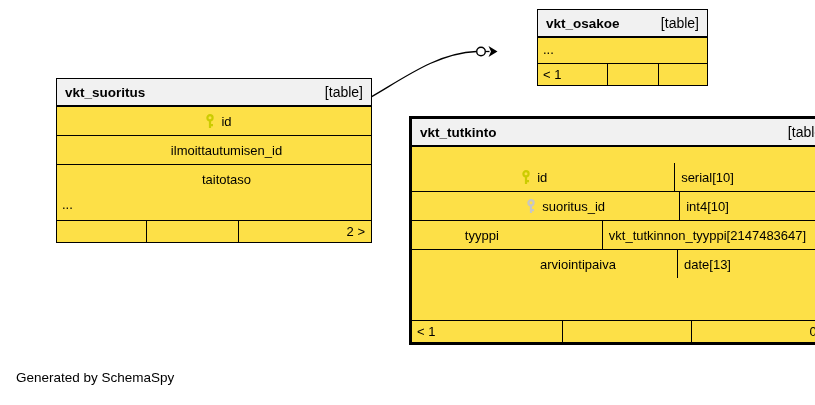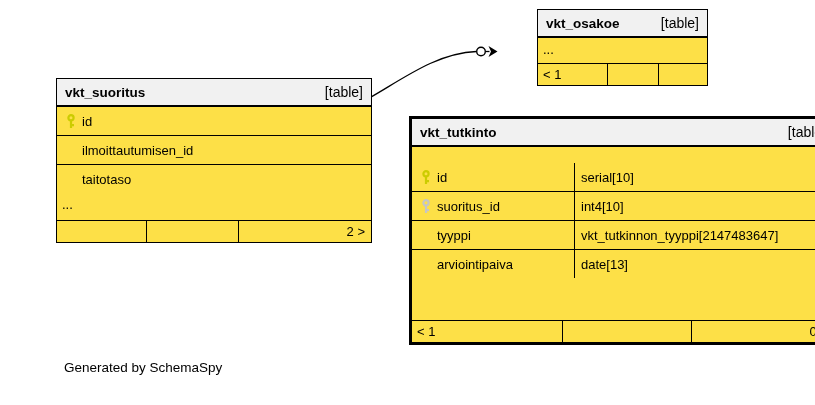--- a/index.html
+++ b/index.html
@@ -18,21 +18,21 @@
   .table.main{border-width:3px;}
   .hdr{
     background:var(--hdr-bg);border-bottom:2px solid var(--line);
     display:flex;justify-content:space-between;align-items:center;
     padding:0 8px;height:26px;flex-shrink:0;
   }
   .tname{font-weight:bold;font-size:13.5px;}
   .badge{font-size:14px;}
   .row{
     height:28px;border-bottom:1px solid var(--line);
-    display:flex;align-items:center;font-size:13px;flex-shrink:0;
+    display:flex;align-items:center;font-size:13px;flex-shrink:0;justify-content:center;
   }
   .rows .row:last-child{border-bottom:none;}
   .keyslot{width:16px;margin-left:9px;flex-shrink:0;display:flex;align-items:center;}
   .keyslot svg{display:block;}
   .pk{color:var(--pk);} .fk{color:var(--fk);}
   .namecell{display:flex;align-items:center;box-sizing:border-box;height:100%;}
   .t-namecell{width:163px;border-right:1px solid var(--line);flex-shrink:0;}
   .typecell{padding-left:6px;font-size:13px;}
   .ellipsis-row{
     height:23px;display:flex;align-items:center;padding-left:5px;
@@ -50,21 +50,21 @@
   .fcell .lft{padding-left:5px;}
   .fcell .rgt{margin-left:auto;padding-right:6px;}
   
   #t-suoritus{left:16px;top:78px;width:316px;height:165px;}
   #t-osakoe{left:497px;top:9px;width:171px;height:77px;}
   #t-tutkinto{left:369px;top:116px;width:428px;height:229px;gap:16px;}
   
   #t-suoritus .fc1{width:89px;} #t-suoritus .fc2{width:92px;} #t-suoritus .fc3{flex:1;}
   #t-osakoe .fc1{width:69px;} #t-osakoe .fc2{width:51px;} #t-osakoe .fc3{flex:1;}
   #t-tutkinto .fc1{width:150px;} #t-tutkinto .fc2{width:129px;} #t-tutkinto .fc3{flex:1;}
-  #note{position:absolute;left:16px;top:360px;font-size:13.5px;margin-left:48px;}
+  #note{position:absolute;left:16px;top:370px;font-size:13.5px;}
 </style>
 </head>
 <body>
 
 <svg id="edges" viewBox="0 0 815 405">
   <g stroke="#000" stroke-width="1.3" fill="none">
     <path d="M 306 122 C 368 115, 414 54, 476.5 51.5"></path>
     <path d="M 306 122 C 331 128, 347 154, 353.8 182.5"></path>
     <path d="M 485.5 51.5 L 489.5 51.5"></path>
     <path d="M 360.2 189.2 L 362.2 190"></path>

